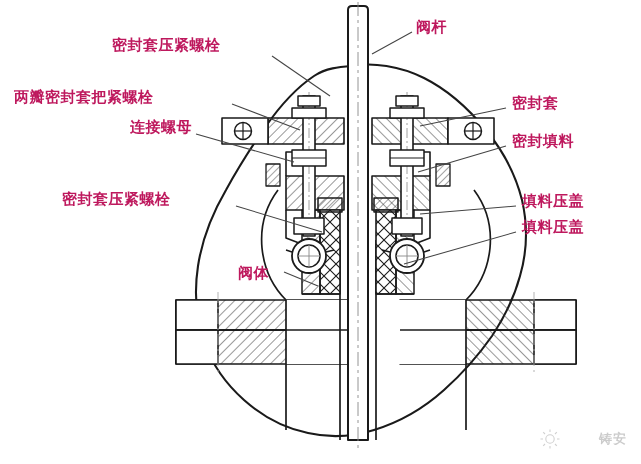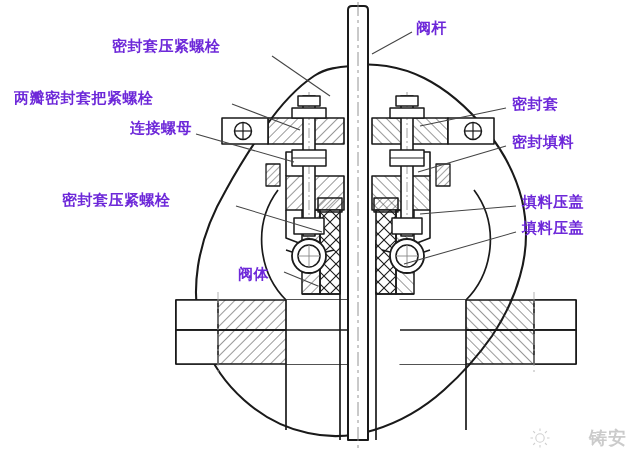--- a/index.html
+++ b/index.html
@@ -3,30 +3,30 @@
 <meta charset="utf-8">
 <style>
   html,body{margin:0;padding:0;}
   body{
     width:641px;height:464px;background:#ffffff;
     font-family:"DejaVu Sans","Liberation Sans",sans-serif;
     overflow:hidden;position:relative;
   }
   #stage{position:absolute;left:0;top:0;width:641px;height:464px;}
   .lbl{
-    position:absolute;color:#6d28d9;font-weight:700;
-    font-family:Liberation Serif, serif;
+    position:absolute;color:#be185d;font-weight:700;
+    font-family:Liberation Mono, monospace;
     white-space:nowrap;letter-spacing:.5px;line-height:1.15;
   }
   .lbl.sz15{font-size:15px;}
   #wm{
     position:absolute;right:14px;bottom:14px;display:flex;align-items:center;
     gap:6px;opacity:.30;
   }
-  #wm .wmtxt{font-size:18px;color:#555;font-weight:700;letter-spacing:1px;
+  #wm .wmtxt{font-size:13px;color:#555;font-weight:700;letter-spacing:1px;
     font-family:"DejaVu Sans","Liberation Sans",sans-serif;margin-left:32px;}
 </style>
 </head>
 <body>
 
 <div id="stage">
 
   <svg width="641" height="464" viewBox="0 0 641 464" style="position:absolute;left:0;top:0;">
 
     <defs>

